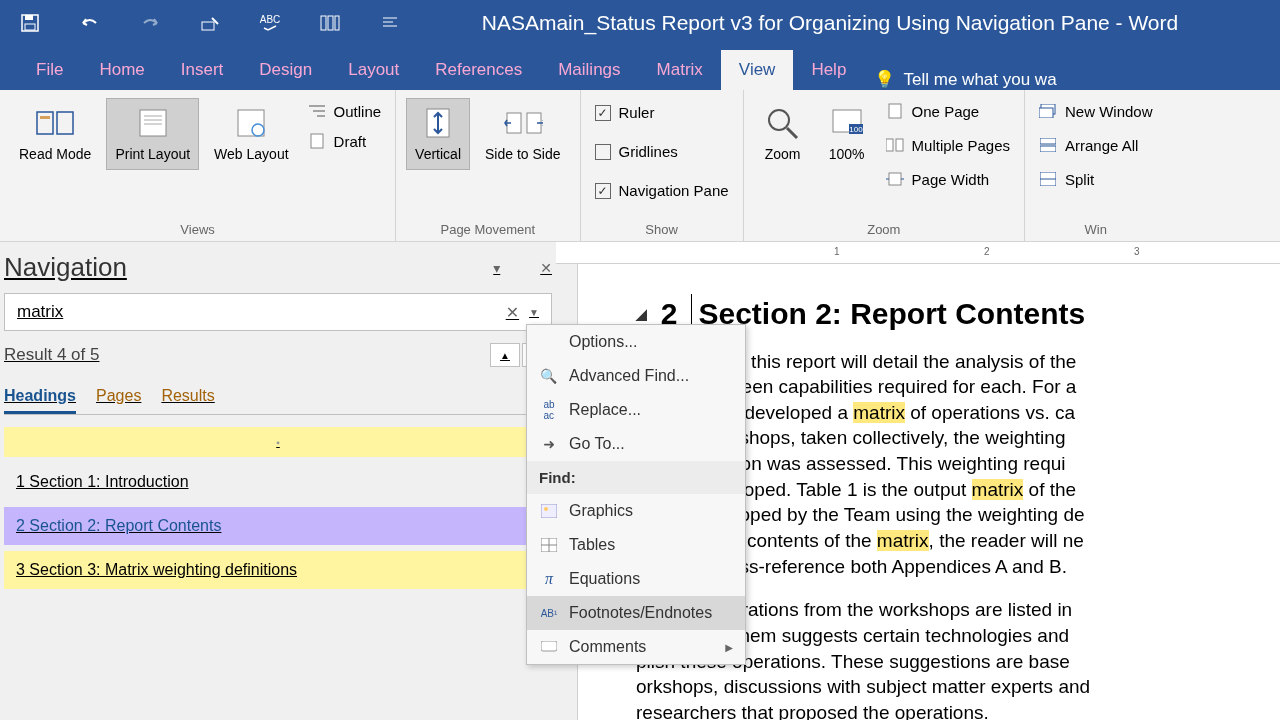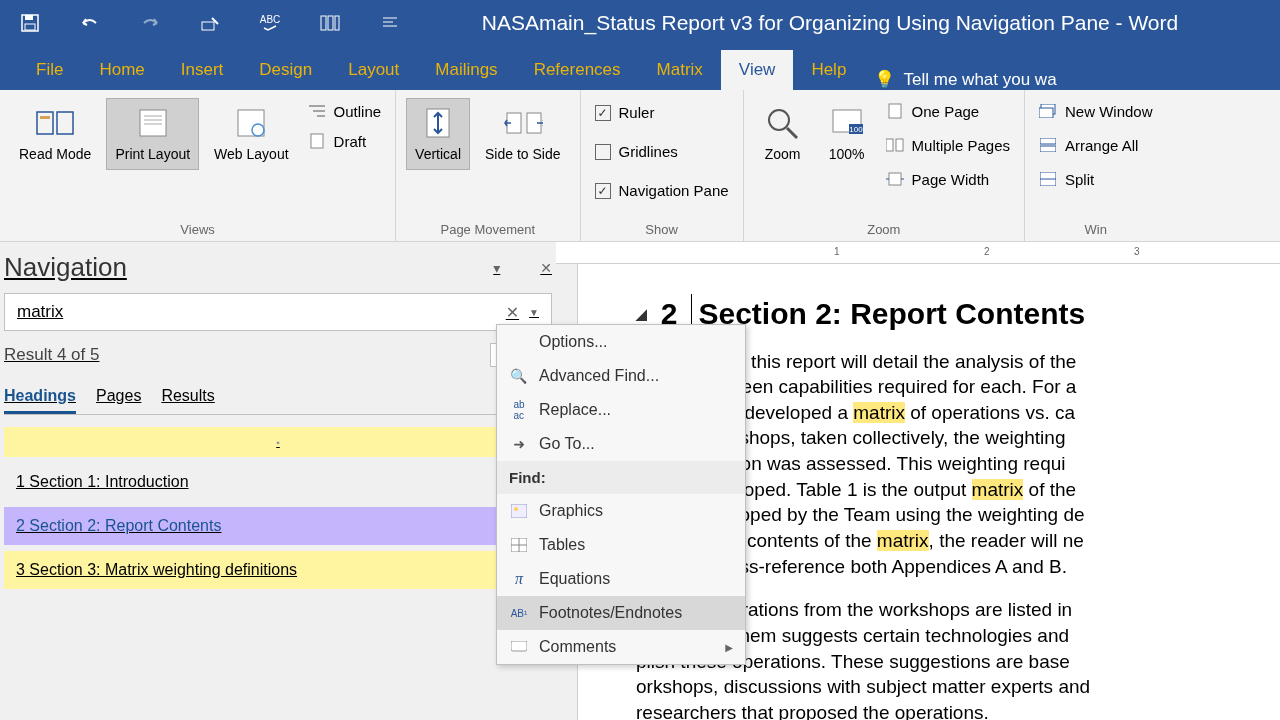--- a/index.html
+++ b/index.html
@@ -4,21 +4,21 @@
 <style>
 * { margin: 0; padding: 0; box-sizing: border-box; font-family: 'Segoe UI', Tahoma, sans-serif; }
 body { width: 1280px; height: 720px; overflow: hidden; background: #fff; }
 
 .title-bar { background: #2b579a; height: 46px; display: flex; align-items: center; color: #fff; padding: 0 20px; }
 .qat { display: flex; gap: 40px; align-items: flex-start; }
 .qat-icon { width: 20px; height: 20px; display: flex; align-items: center; justify-content: center; font-size: 16px; }
 .title-text { flex: 1; text-align: center; font-size: 21px; font-weight: 400; }
 
 .menu-bar { background: #2b579a; height: 44px; display: flex; align-items: flex-end; padding: 0 18px; }
-.menu-item { color: #eab308; padding: 10px 18px; font-size: 17px; cursor: pointer; }
+.menu-item { color: #f9a8d4; padding: 10px 18px; font-size: 17px; cursor: pointer; }
 .menu-item.active { background: #f3f3f3; color: #2b579a; }
 .tell-me { display: flex; align-items: center; color: #fff; font-size: 17px; margin-left: 10px; }
 .bulb-icon { margin-right: 8px; }
 
 .ribbon { background: #f3f3f3; height: 152px; display: flex; border-bottom: 1px solid #d4d4d4; }
 .ribbon-group { border-right: 1px solid #d4d4d4; padding: 8px 10px 4px; display: flex; flex-direction: column; justify-content: space-between; }
 .ribbon-group-items { display: flex; gap: 6px; flex: 1; align-items: flex-start; }
 .ribbon-group-label { text-align: center; font-size: 13px; color: #666; padding-top: 4px; }
 .ribbon-btn-large { display: flex; flex-direction: column; align-items: center; padding: 6px 8px; border: 1px solid transparent; cursor: pointer; text-align: center; font-size: 14px; line-height: 1.3; }
 .ribbon-btn-large.selected { background: #d0d0d0; border-color: #b0b0b0; }
@@ -40,30 +40,30 @@
 .search-box input { flex: 1; border: none; outline: none; font-size: 17px; padding: 4px; }
 .clear-x { font-size: 16px; color: #666; padding: 0 6px; cursor: pointer; }
 .dropdown-arrow { font-size: 10px; color: #666; padding: 0 4px; cursor: pointer; }
 
 .result-row { display: flex; align-items: center; justify-content: space-between; margin-bottom: 14px; }
 .result-text { font-size: 17px; color: #444; }
 .result-nav { display: flex; gap: 2px; }
 .result-nav-btn { width: 30px; height: 24px; border: 1px solid #c0c0c0; background: #fff; display: flex; align-items: center; justify-content: center; font-size: 10px; cursor: pointer; }
 
 .nav-tabs { display: flex; gap: 20px; border-bottom: 1px solid #c0c0c0; margin-bottom: 12px; }
-.nav-tab { font-size: 16px; color: #000000; padding: 6px 0; cursor: pointer; }
+.nav-tab { font-size: 16px; color: #a16207; padding: 6px 0; cursor: pointer; }
 .nav-tab.active { color: #1a5490; font-weight: 600; border-bottom: 3px solid #1a5490; }
 
 .nav-list { display: flex; flex-direction: column; gap: 6px; }
 .nav-item { padding: 10px 12px; font-size: 16px; cursor: pointer; }
 .nav-item.highlighted { background: #fff5a0; }
 .nav-item.active-hl { background: #c4b5fd; color: #1a5490; }
 .nav-item.blank { background: #fff5a0; height: 30px; text-align: center; color: #999; font-size: 10px; }
 
-.dropdown-menu { position: absolute; top: 82px; right: -190px; width: 250px; background: #f7f7f7; border: 1px solid #c0c0c0; box-shadow: 2px 2px 6px rgba(0,0,0,0.2); z-index: 100; }
+.dropdown-menu { position: absolute; top: 82px; right: -190px; width: 220px; background: #f7f7f7; border: 1px solid #c0c0c0; box-shadow: 2px 2px 6px rgba(0,0,0,0.2); z-index: 100; }
 .dd-item { display: flex; align-items: center; gap: 10px; padding: 8px 12px; font-size: 16px; color: #333; cursor: pointer; }
 .dd-item:hover, .dd-item.hover { background: #d8d8d8; }
 .dd-label { padding: 8px 12px; font-size: 15px; font-weight: 600; color: #333; background: #ececec; }
 .dd-icon { width: 20px; height: 18px; display: flex; align-items: center; justify-content: center; font-size: 14px; color: #555; }
 .dd-arrow { margin-left: auto; font-size: 10px; color: #666; }
 
 .doc-area { flex: 1; background: #fff; position: relative; overflow: hidden; }
 .ruler { height: 22px; background: #fff; border-bottom: 1px solid #d0d0d0; position: relative; font-size: 10px; color: #666; }
 .ruler-mark { position: absolute; top: 4px; }
 .corner-box { position: absolute; left: 0; top: 0; width: 22px; height: 22px; border: 1px solid #c0c0c0; background: #f0f0f0; }
@@ -127,22 +127,22 @@
   </div>
   <div class="title-text">NASAmain_Status Report v3 for Organizing Using Navigation Pane  -  Word</div>
 </div>
 
 <div class="menu-bar">
   <div class="menu-item">File</div>
   <div class="menu-item">Home</div>
   <div class="menu-item">Insert</div>
   <div class="menu-item">Design</div>
   <div class="menu-item">Layout</div>
+  <div class="menu-item">References</div>
   <div class="menu-item">Mailings</div>
-  <div class="menu-item">References</div>
   <div class="menu-item">Matrix</div>
   <div class="menu-item active">View</div>
   <div class="menu-item">Help</div>
   <div class="tell-me">
     <span class="bulb-icon">💡</span>
     <span>Tell me what you wa</span>
   </div>
 </div>
 
 <div class="ribbon">

